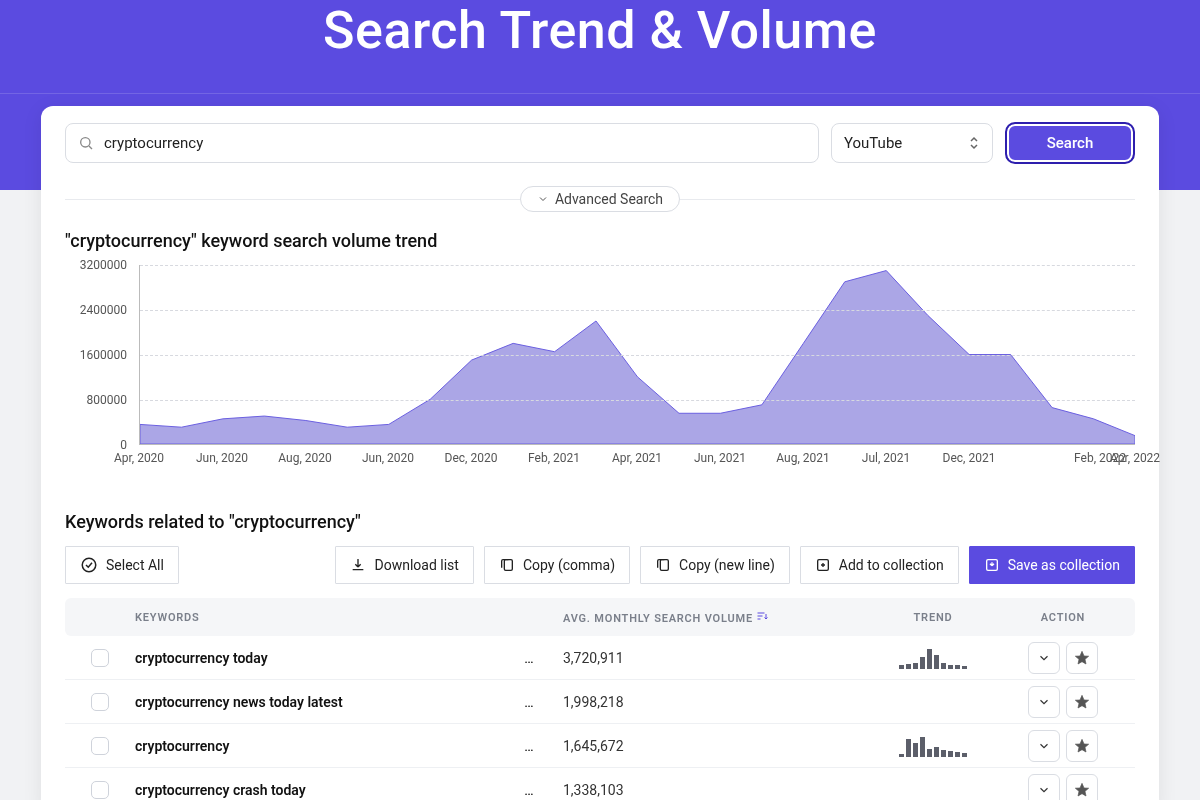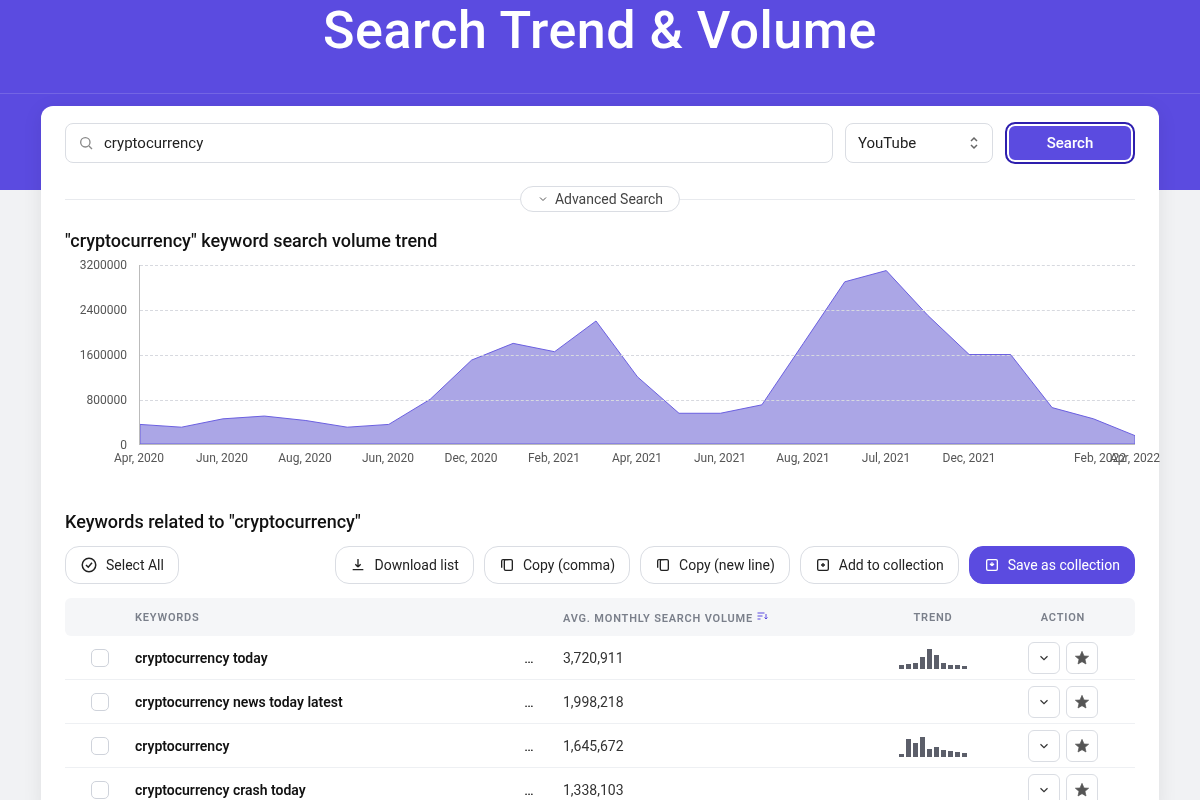--- a/index.html
+++ b/index.html
@@ -50,21 +50,21 @@
 }
 .search-input-wrap svg { flex-shrink: 0; margin-right: 10px; }
 .search-input {
   border: none;
   outline: none;
   font-size: 15px;
   width: 100%;
   color: #222;
 }
 .source-select {
-  width: 148px;
+  width: 162px;
   height: 40px;
   border: 1px solid #dadde3;
   border-radius: 8px;
   padding: 0 12px;
   display: flex;
   align-items: center;
   justify-content: space-between;
   font-size: 15px;
   cursor: pointer;
   color: #222;
@@ -135,21 +135,21 @@
 .x-tick { position: absolute; transform: translateX(-50%); white-space: nowrap; }
 .area-svg { position: absolute; left: 0; top: 0; width: 100%; height: 100%; }
 .related-title { font-size: 18px; font-weight: 500; color: #111; margin: 16px 0 14px 0; }
 .toolbar-row { display: flex; gap: 10px; margin-bottom: 14px; }
 .btn {
   display: flex;
   align-items: center;
   gap: 8px;
   border: 1px solid #dadde3;
   background: #fff;
-  border-radius: 14px;
+  border-radius: 1px;
   height: 38px;
   padding: 0 14px;
   font-size: 14px;
   color: #222;
   cursor: pointer;
 }
 .btn-primary {
   background: #5b4be0;
   color: #fff;
   border-color: #5b4be0;

